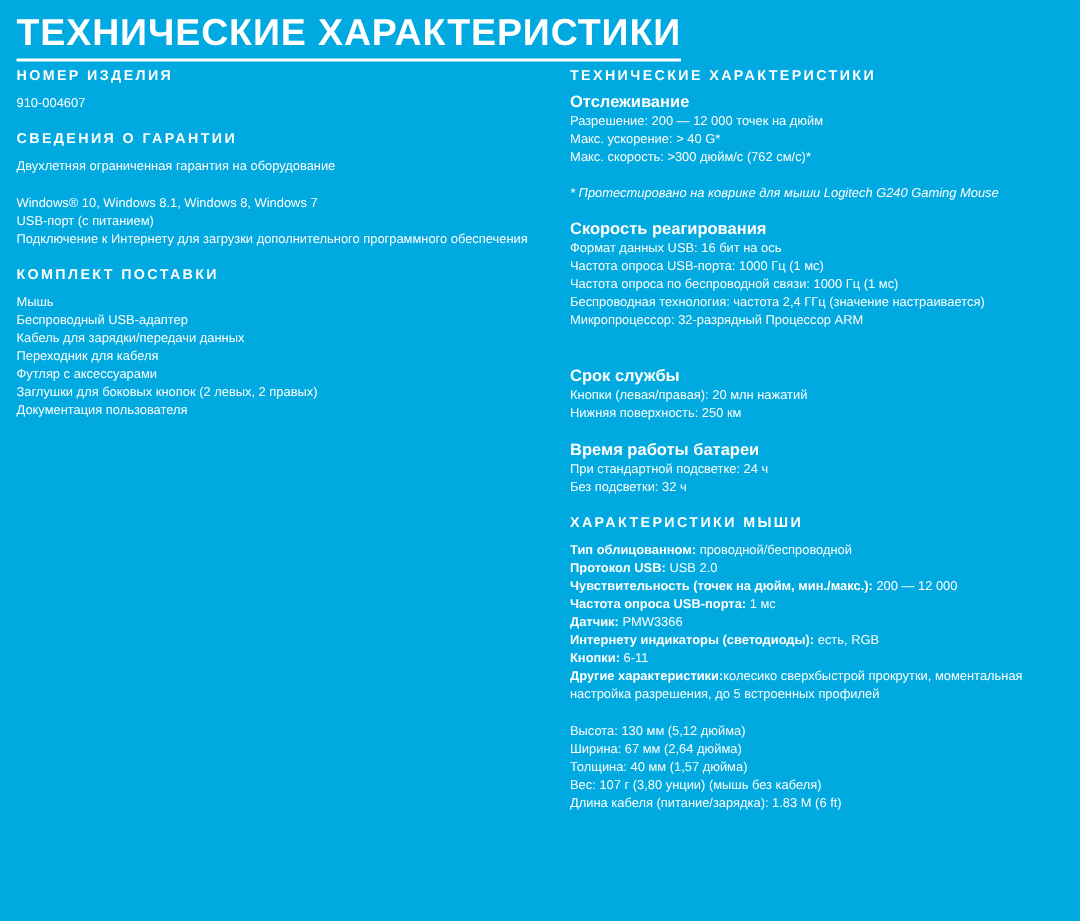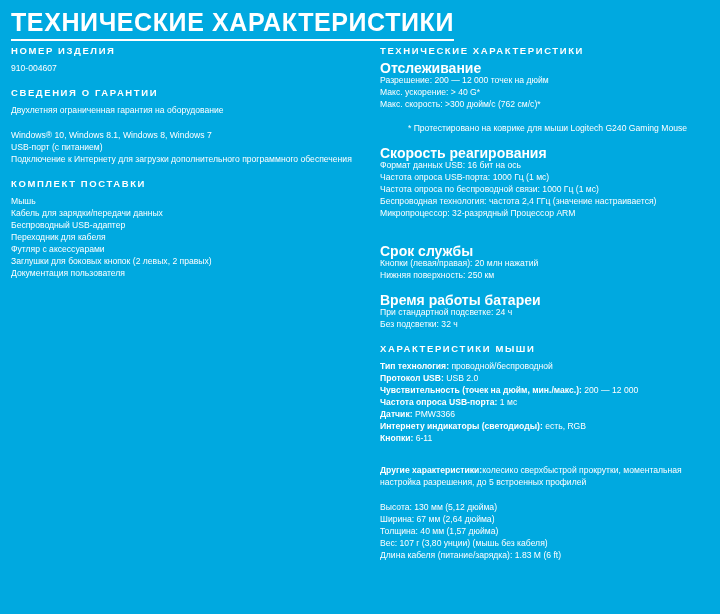--- a/index.html
+++ b/index.html
@@ -40,32 +40,32 @@
     letter-spacing: 1.6px;
     line-height: 12px;
     margin: 0 0 5px 0;
     white-space: nowrap;
   }
   .line {
     font-size: 8.6px;
     line-height: 12px;
     white-space: nowrap;
   }
-  .wrap { white-space: normal; margin-top: 20px; }
+  .wrap { white-space: normal; }
   .sub-heading {
-    font-size: 14px;
+    font-size: 11px;
     font-weight: bold;
     line-height: 12px;
     white-space: nowrap;
   }
   .note {
     font-size: 8.6px;
+    font-style: italic;
     line-height: 12px;
     white-space: nowrap;
-    text-align: center;
   }
   .b { font-weight: bold; }
   .gap-s { height: 12px; }
   .gap-m { height: 13px; }
   .left-block { margin-bottom: 13px; }
 </style>
 </head>
 <body>
 
 <div class="page-title">ТЕХНИЧЕСКИЕ ХАРАКТЕРИСТИКИ</div>
@@ -84,22 +84,22 @@
 
   <div class="left-block">
     <div class="line">Windows® 10, Windows 8.1, Windows 8, Windows 7</div>
     <div class="line">USB-порт (с питанием)</div>
     <div class="line">Подключение к Интернету для загрузки дополнительного программного обеспечения</div>
   </div>
 
   <div class="left-block">
     <div class="sec-heading">КОМПЛЕКТ ПОСТАВКИ</div>
     <div class="line">Мышь</div>
+    <div class="line">Беспроводный USB-адаптер</div>
     <div class="line">Кабель для зарядки/передачи данных</div>
-    <div class="line">Беспроводный USB-адаптер</div>
     <div class="line">Переходник для кабеля</div>
     <div class="line">Футляр с аксессуарами</div>
     <div class="line">Заглушки для боковых кнопок (2 левых, 2 правых)</div>
     <div class="line">Документация пользователя</div>
   </div>
 </div>
 
 <div class="col col-right">
 
   <div class="sec-heading">ТЕХНИЧЕСКИЕ ХАРАКТЕРИСТИКИ</div>
@@ -136,21 +136,21 @@
   <div>
     <div class="sub-heading">Время работы батареи</div>
     <div class="line">При стандартной подсветке: 24 ч</div>
     <div class="line">Без подсветки: 32 ч</div>
   </div>
   <div class="gap-m"></div>
 
   <div class="sec-heading">ХАРАКТЕРИСТИКИ МЫШИ</div>
 
   <div>
-    <div class="line"><span class="b">Тип технология:</span><span> проводной/беспроводной</span></div>
+    <div class="line"><span class="b">Тип облицованном:</span><span> проводной/беспроводной</span></div>
     <div class="line"><span class="b">Протокол USB:</span><span> USB 2.0</span></div>
     <div class="line"><span class="b">Чувствительность (точек на дюйм, мин./макс.):</span><span> 200 — 12 000</span></div>
     <div class="line"><span class="b">Частота опроса USB-порта:</span><span> 1 мс</span></div>
     <div class="line"><span class="b">Датчик:</span><span> PMW3366</span></div>
     <div class="line"><span class="b">Интернету индикаторы (светодиоды):</span><span> есть, RGB</span></div>
     <div class="line"><span class="b">Кнопки:</span><span> 6-11</span></div>
     <div class="line wrap"><span class="b">Другие характеристики:</span><span>колесико сверхбыстрой прокрутки, моментальная настройка разрешения, до 5 встроенных профилей</span></div>
   </div>
   <div class="gap-m"></div>
 

